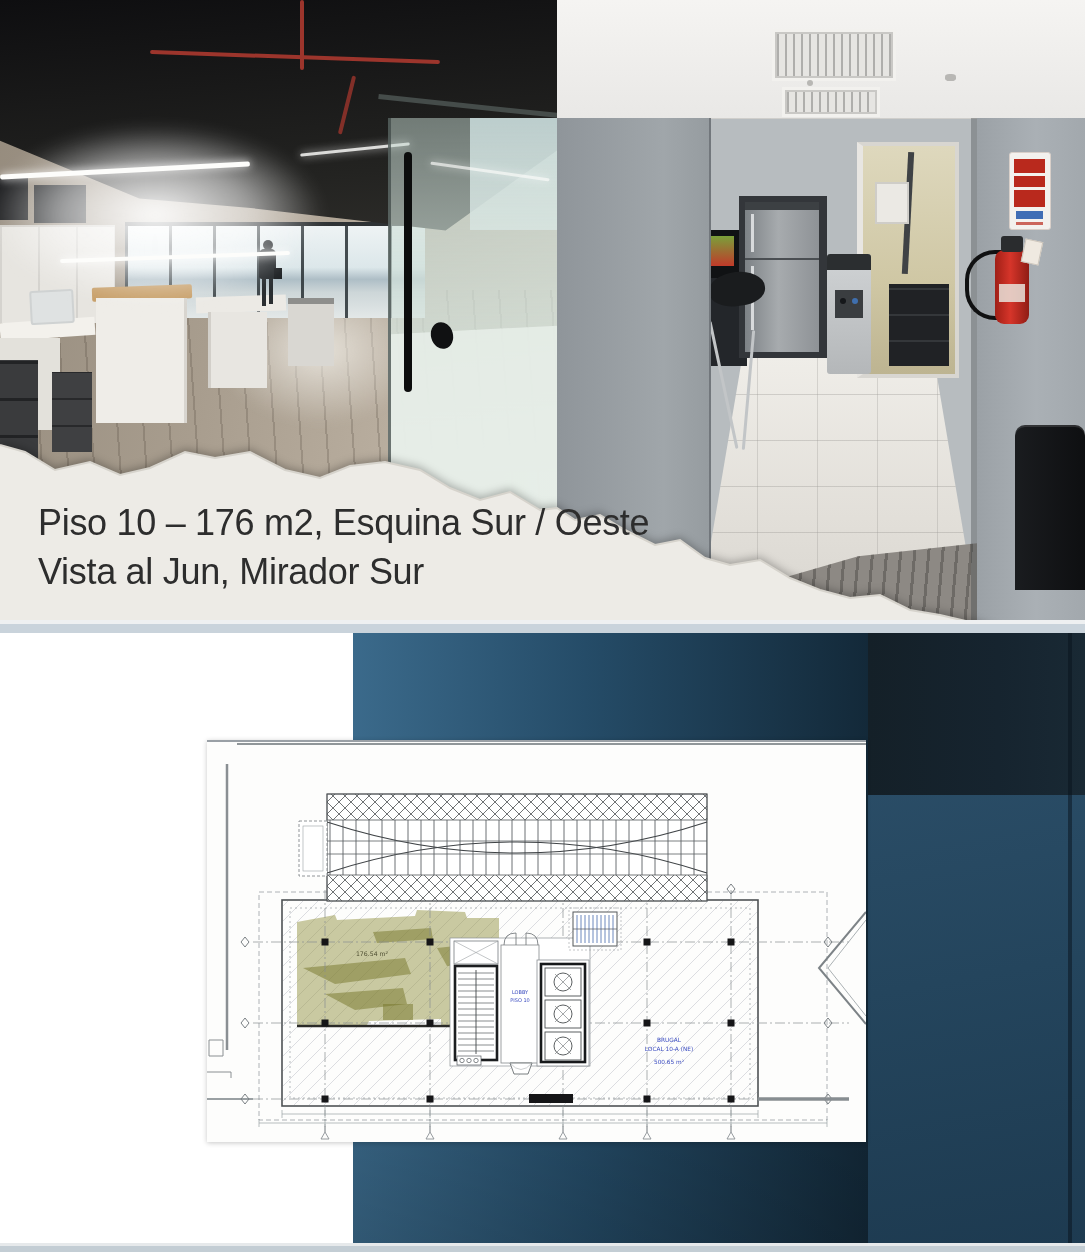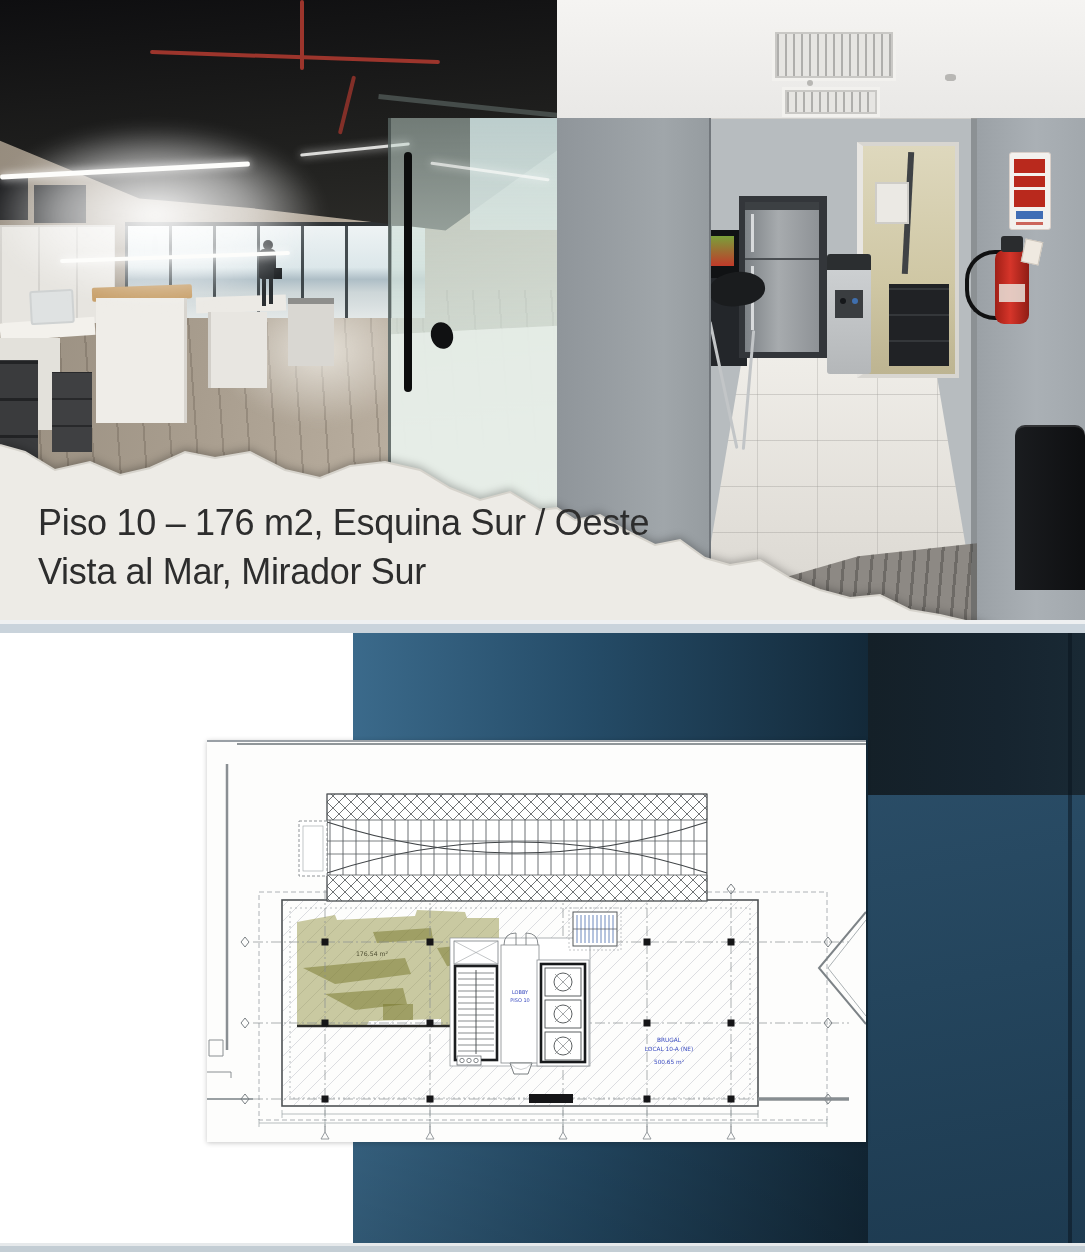--- a/index.html
+++ b/index.html
@@ -250,21 +250,21 @@
     <div class="abs rp-sofa"></div>
   </div>
 
   <svg id="tornSvg" class="abs" viewBox="0 0 1085 235">
     <polygon style="filter:drop-shadow(0 -3px 4px rgba(0,0,0,.28));" fill="#edebe6" points="0,45 25,52 55,70 90,62 120,75 150,68 185,52 215,58 250,52 285,70 320,78 350,66 385,62 420,70 450,88 480,100 510,92 540,110 557,108 575,120 600,115 625,130 655,145 680,140 705,158 730,165 760,160 790,178 820,190 850,198 880,195 910,210 940,215 970,222 1002,233 1002,235 0,235"></polygon>
     <polyline fill="none" stroke="#d6d3cc" stroke-width="2" points="0,45 25,52 55,70 90,62 120,75 150,68 185,52 215,58 250,52 285,70 320,78 350,66 385,62 420,70 450,88 480,100 510,92 540,110 557,108 575,120 600,115 625,130 655,145 680,140 705,158 730,165 760,160 790,178 820,190 850,198 880,195 910,210 940,215 970,222 1002,233"></polyline>
   </svg>
 
   <div class="abs caption">
     <div>Piso 10 – 176 m2, Esquina Sur / Oeste</div>
-    <div>Vista al Mar, Mirador Sur</div>
+    <div>Vista al Jun, Mirador Sur</div>
   </div>
 
   <div class="abs divider"></div>
 
   <div class="abs" id="bottom">
     <div class="abs teal-panel"></div>
     <div class="abs right-panel"></div>
     <div class="abs right-panel-top"></div>
     <div class="abs right-vline"></div>
 

